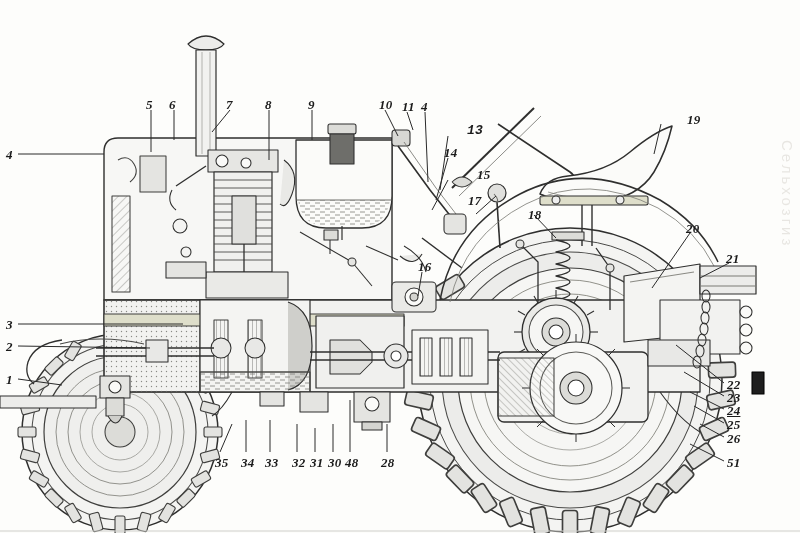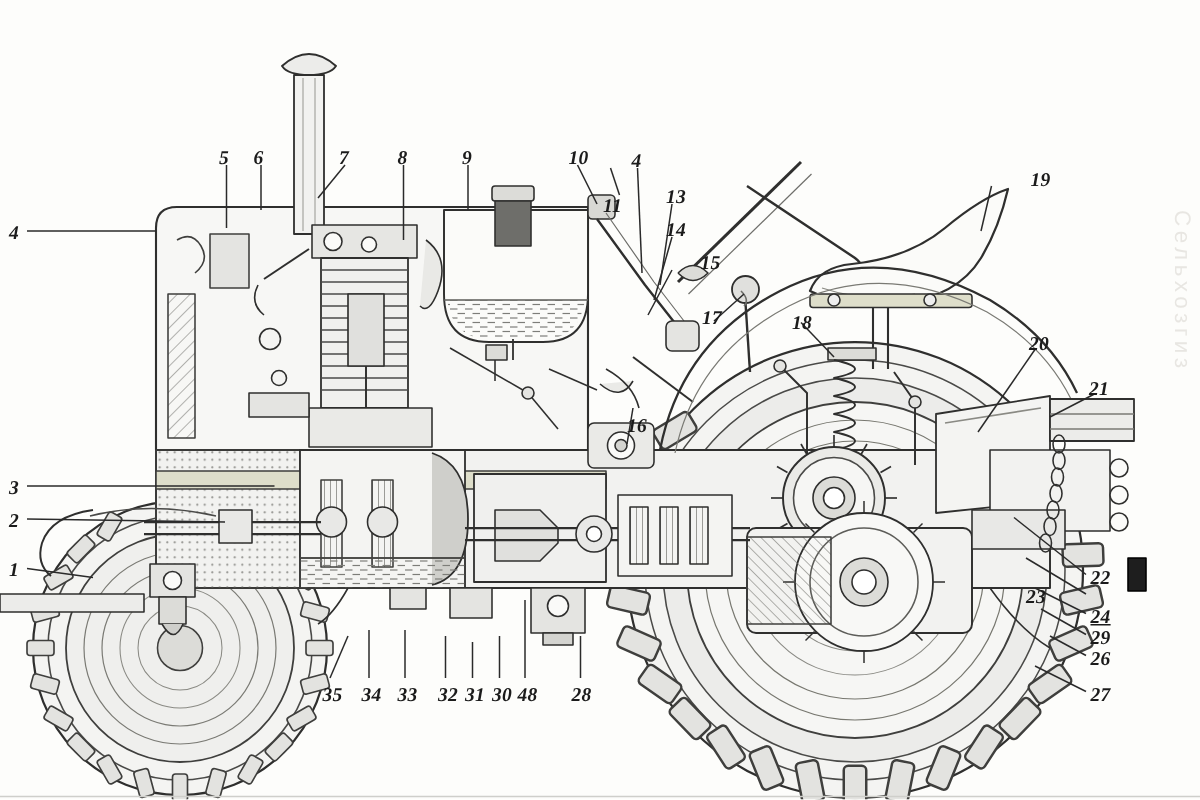--- a/index.html
+++ b/index.html
@@ -380,37 +380,37 @@
       <div class="lbl" style="left: 6px; top: 373px;">1</div>
       <div class="lbl" style="left: 6px; top: 340px;">2</div>
       <div class="lbl" style="left: 6px; top: 318px;">3</div>
       <div class="lbl" style="left: 6px; top: 148px;">4</div>
       <div class="lbl" style="left: 146px; top: 98px;">5</div>
       <div class="lbl" style="left: 169px; top: 98px;">6</div>
       <div class="lbl" style="left: 226px; top: 98px;">7</div>
       <div class="lbl" style="left: 265px; top: 98px;">8</div>
       <div class="lbl" style="left: 308px; top: 98px;">9</div>
       <div class="lbl" style="left: 379px; top: 98px;">10</div>
-      <div class="lbl" style="left: 402px; top: 100px; margin-top: 30px;">11</div>
+      <div class="lbl" style="left: 402px; top: 100px;">11</div>
       <div class="lbl" style="left: 421px; top: 100px;">4</div>
-      <div class="lbl" style="left: 444px; top: 124px;">13</div>
+      <div class="lbl" style="left: 467px; top: 124px; font-family: Liberation Mono, monospace;">13</div>
       <div class="lbl" style="left: 444px; top: 146px;">14</div>
-      <div class="lbl" style="left: 455px; top: 168px; padding-left: 12px;">15</div>
-      <div class="lbl" style="left: 418px; top: 277px; text-align: center;">16</div>
-      <div class="lbl" style="left: 468px; top: 205px;">17</div>
+      <div class="lbl" style="left: 465px; top: 168px; padding-left: 12px;">15</div>
+      <div class="lbl" style="left: 418px; top: 260px; text-align: center;">16</div>
+      <div class="lbl" style="left: 468px; top: 194px;">17</div>
       <div class="lbl" style="left: 528px; top: 208px;">18</div>
       <div class="lbl" style="left: 687px; top: 113px;">19</div>
       <div class="lbl" style="left: 686px; top: 222px;">20</div>
       <div class="lbl" style="left: 726px; top: 252px;">21</div>
       <div class="lbl" style="left: 727px; top: 378px; text-align: center;">22</div>
-      <div class="lbl" style="left: 684px; top: 391px;">23</div>
+      <div class="lbl" style="left: 727px; top: 391px;">23</div>
       <div class="lbl" style="left: 727px; top: 404px; text-decoration: underline;">24</div>
-      <div class="lbl" style="left: 727px; top: 418px;">29</div>
+      <div class="lbl" style="left: 727px; top: 418px;">25</div>
       <div class="lbl" style="left: 727px; top: 432px;">26</div>
-      <div class="lbl" style="left: 727px; top: 456px;">27</div>
+      <div class="lbl" style="left: 727px; top: 456px;">51</div>
       <div class="lbl" style="left: 381px; top: 456px;">28</div>
       <div class="lbl" style="left: 345px; top: 456px;">48</div>
       <div class="lbl" style="left: 328px; top: 456px;">30</div>
       <div class="lbl" style="left: 310px; top: 456px;">31</div>
       <div class="lbl" style="left: 292px; top: 456px; text-align: center;">32</div>
       <div class="lbl" style="left: 265px; top: 456px;">33</div>
       <div class="lbl" style="left: 241px; top: 456px;">34</div>
       <div class="lbl" style="left: 215px; top: 456px;">35</div>
     </div>
 </div>

